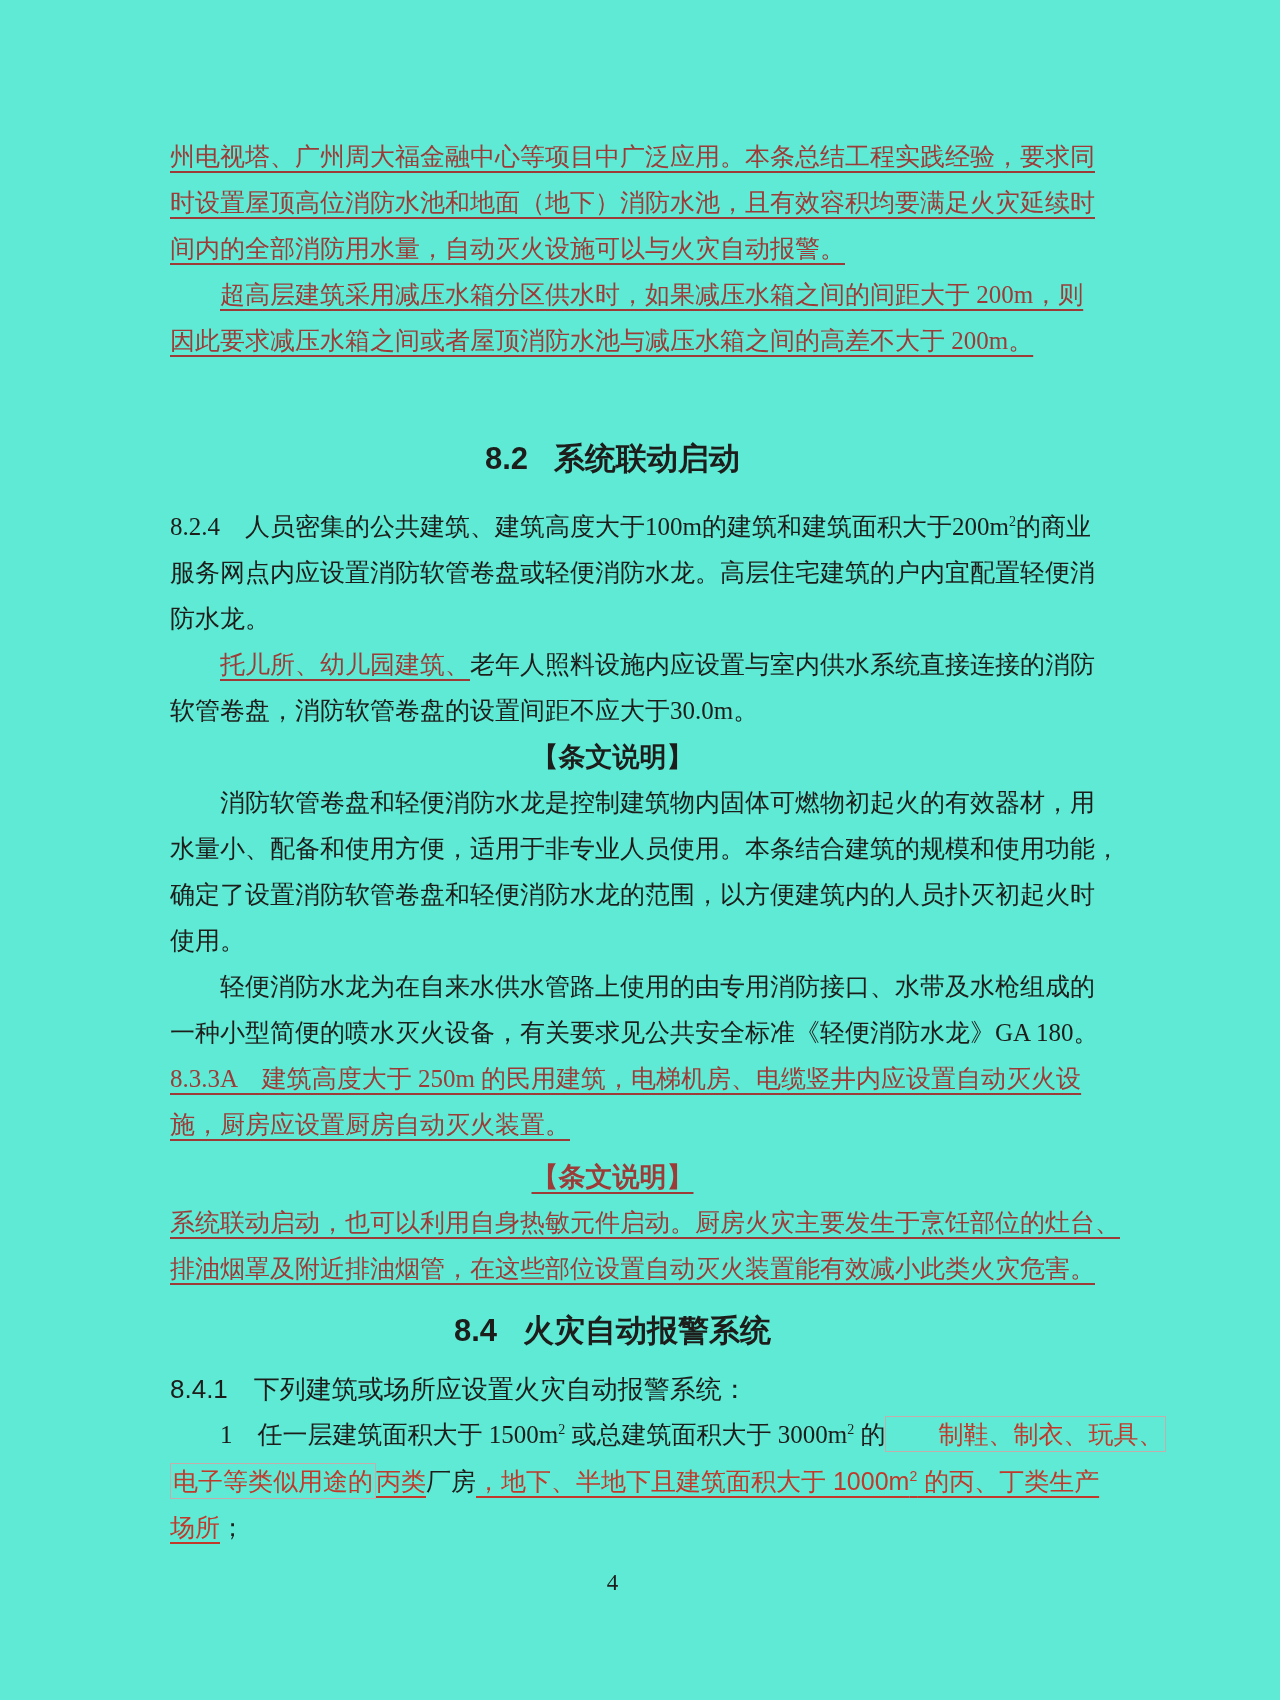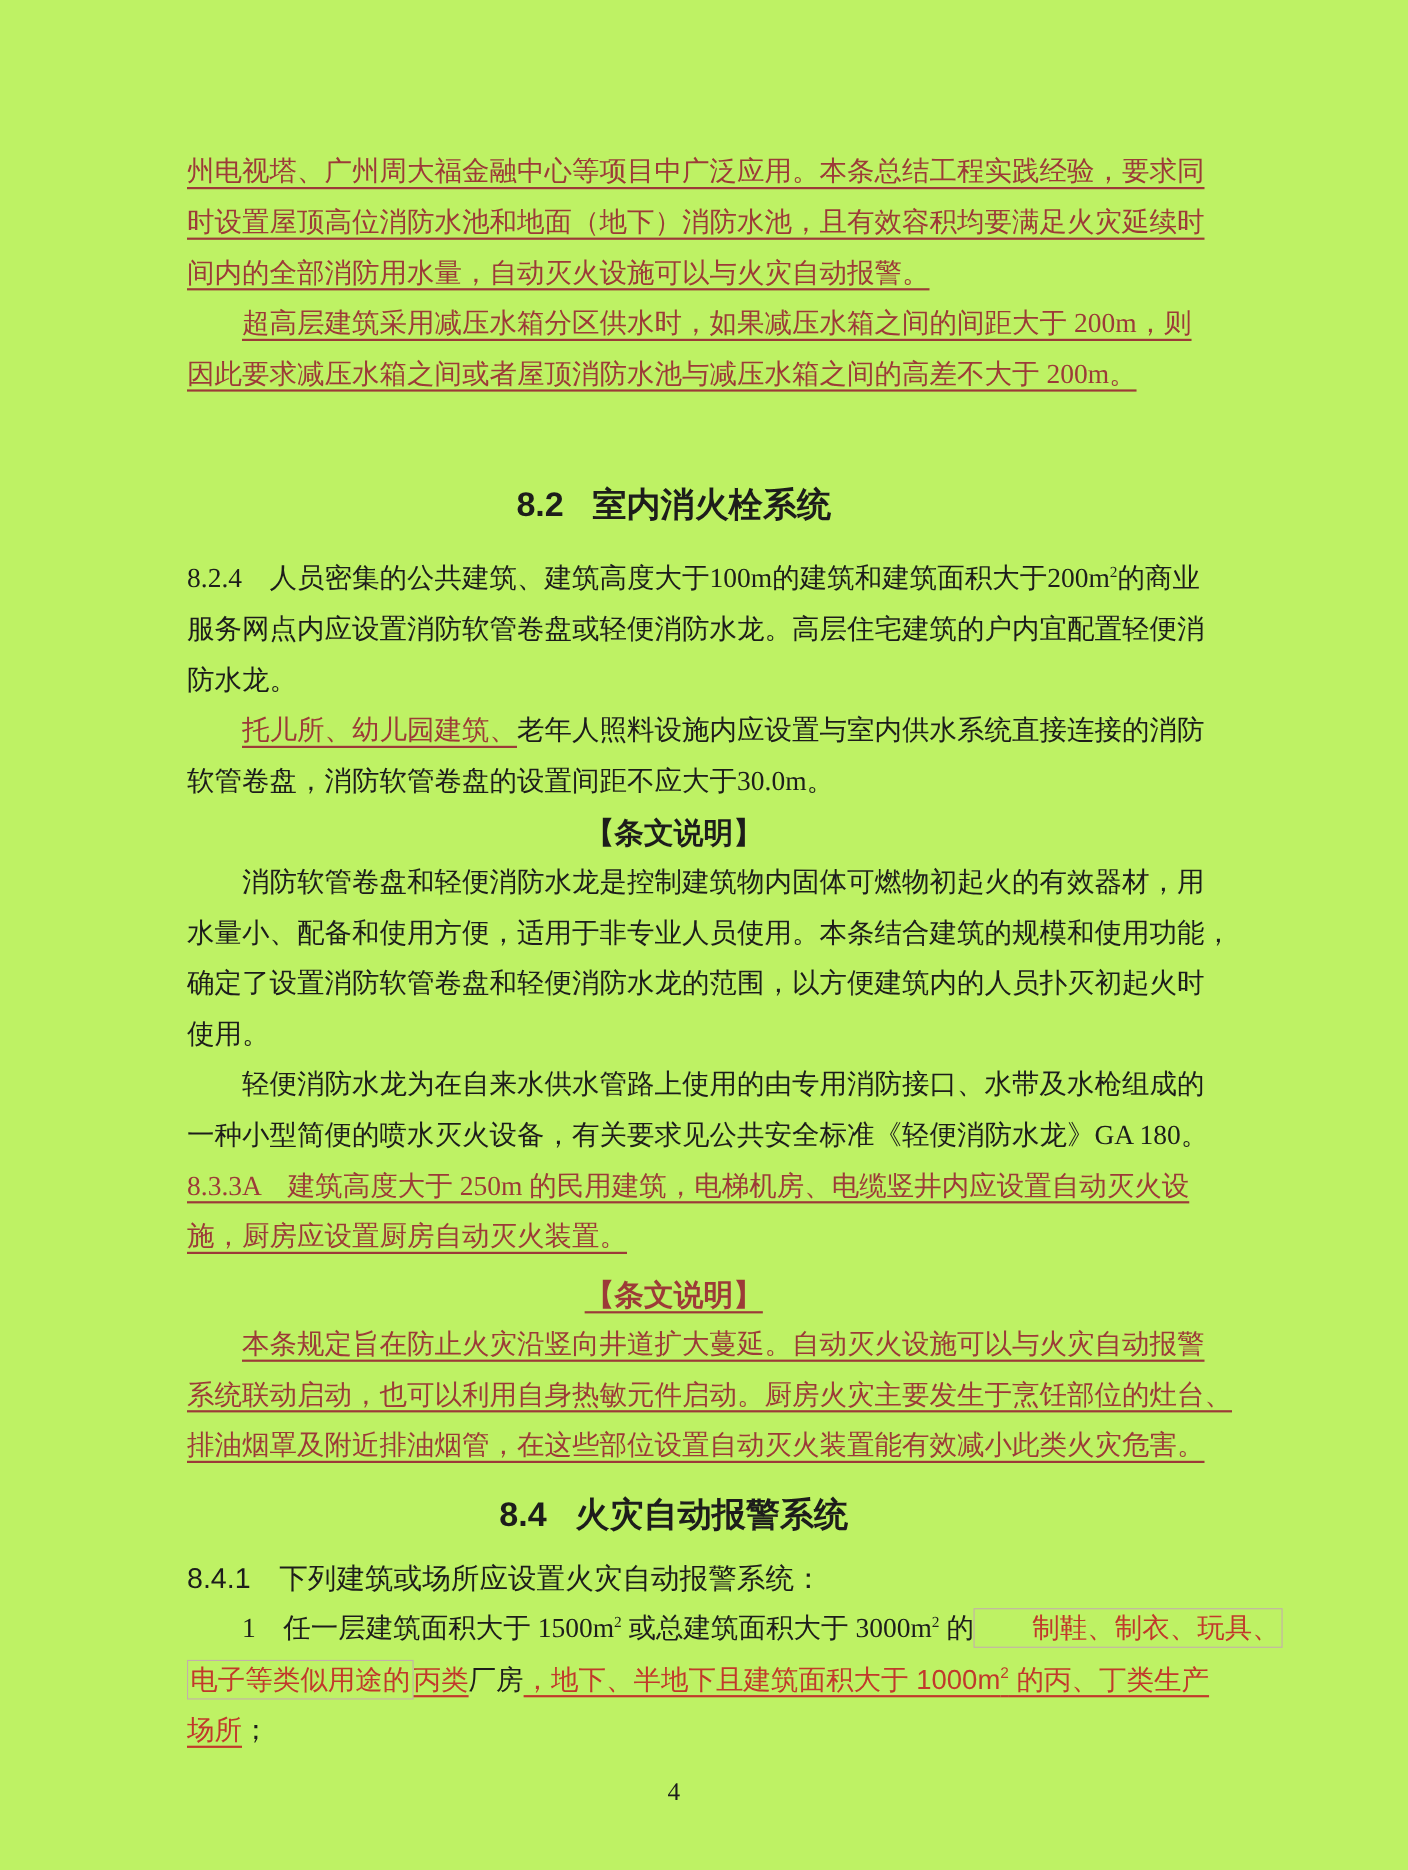--- a/index.html
+++ b/index.html
@@ -3,21 +3,21 @@
 <meta charset="utf-8">
 <style>
   :root{
     --dark-red:#9c3b38;
     --bright-red:#c1392b;
     --text-black:#1d1d1b;
     --box-border:#c3aeab;
   }
   html,body{margin:0;padding:0;background:#e8e8e8;}
   .page{
-    width:1280px;height:1700px;background:#bef264;margin:0 auto;
+    width:1280px;height:1700px;background:#5eead4;margin:0 auto;
     position:relative;overflow:hidden;
     font-family:"Liberation Serif", serif;
     color:var(--text-black);
   }
   .content{padding:134px 0 0 170px;width:885px;}
   .line{height:46px;line-height:46px;font-size:25px;white-space:nowrap;}
   .indent{text-indent:50px;}
   .red-d{color:var(--dark-red);}
   .u{text-decoration:underline;text-decoration-thickness:1.5px;text-underline-offset:6px;}
   .section-heading{
@@ -52,21 +52,21 @@
   <div class="content">
 
     <div class="line red-d u">州电视塔、广州周大福金融中心等项目中广泛应用。本条总结工程实践经验，要求同</div>
     <div class="line red-d u">时设置屋顶高位消防水池和地面（地下）消防水池，且有效容积均要满足火灾延续时</div>
     <div class="line red-d u">间内的全部消防用水量，自动灭火设施可以与火灾自动报警。</div>
 
     <div class="line red-d u indent">超高层建筑采用减压水箱分区供水时，如果减压水箱之间的间距大于 200m，则</div>
     <div class="line red-d u">因此要求减压水箱之间或者屋顶消防水池与减压水箱之间的高差不大于 200m。</div>
 
     <div class="section-heading h-82">
-      <span class="heading-num">8.2</span><span>室内消火栓系统</span>
+      <span class="heading-num">8.2</span><span>系统联动启动</span>
     </div>
 
     <div class="line">
       <span>8.2.4　人员密集的公共建筑、建筑高度大于100m的建筑和建筑面积大于200m</span><sup>2</sup><span>的商业</span>
     </div>
     <div class="line">服务网点内应设置消防软管卷盘或轻便消防水龙。高层住宅建筑的户内宜配置轻便消</div>
     <div class="line">防水龙。</div>
 
     <div class="line indent">
       <span class="red-d u">托儿所、幼儿园建筑、</span><span>老年人照料设施内应设置与室内供水系统直接连接的消防</span>
@@ -81,21 +81,20 @@
     <div class="line">使用。</div>
 
     <div class="line indent">轻便消防水龙为在自来水供水管路上使用的由专用消防接口、水带及水枪组成的</div>
     <div class="line">一种小型简便的喷水灭火设备，有关要求见公共安全标准《轻便消防水龙》GA 180。</div>
 
     <div class="line red-d u">8.3.3A　建筑高度大于 250m 的民用建筑，电梯机房、电缆竖井内应设置自动灭火设</div>
     <div class="line red-d u">施，厨房应设置厨房自动灭火装置。</div>
 
     <div class="line comment-label comment-label-red u mt6">【条文说明】</div>
 
-    <div class="line red-d u indent">本条规定旨在防止火灾沿竖向井道扩大蔓延。自动灭火设施可以与火灾自动报警</div>
     <div class="line red-d u">系统联动启动，也可以利用自身热敏元件启动。厨房火灾主要发生于烹饪部位的灶台、</div>
     <div class="line red-d u">排油烟罩及附近排油烟管，在这些部位设置自动灭火装置能有效减小此类火灾危害。</div>
 
     <div class="section-heading h-84">
       <span class="heading-num">8.4</span><span>火灾自动报警系统</span>
     </div>
 
     <div class="line c841-line">8.4.1　下列建筑或场所应设置火灾自动报警系统：</div>
 
     <div class="line indent">

